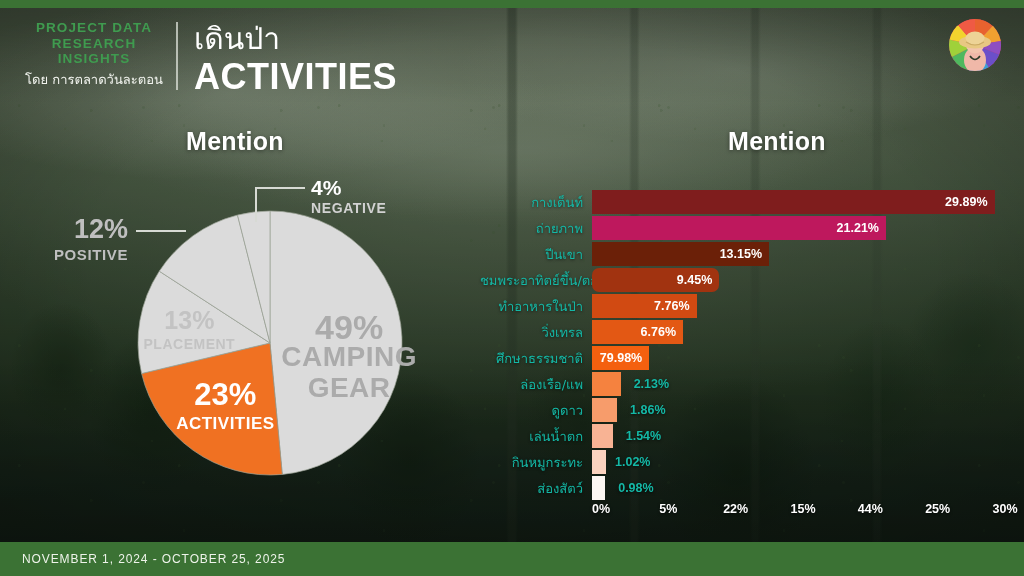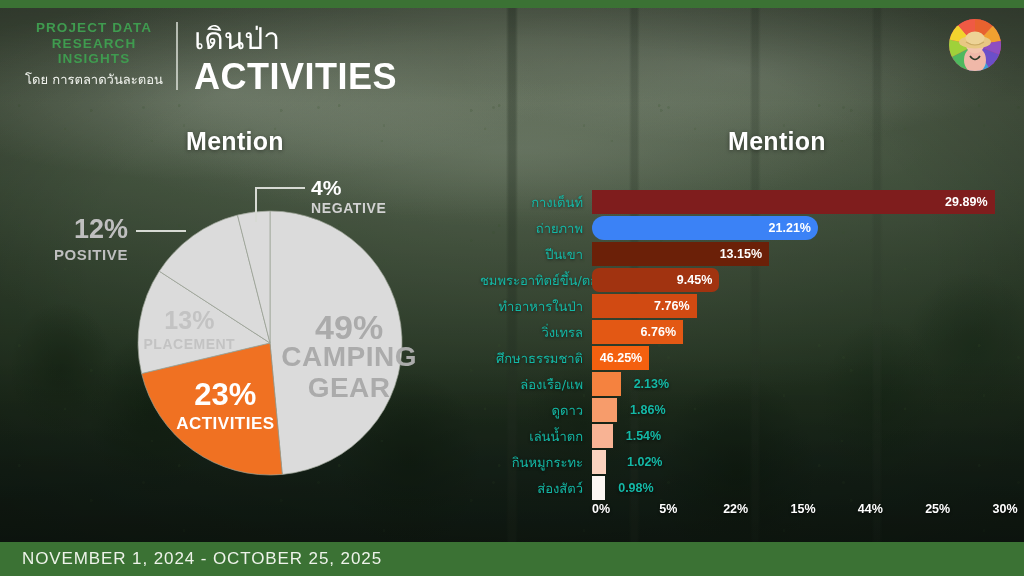--- a/index.html
+++ b/index.html
@@ -71,21 +71,21 @@
   .bar-top {
     position:absolute; left:0; top:0; width:1024px; height:8px;
     background:#3b7234; z-index:9;
   }
   .footer {
     position:absolute; left:0; bottom:0; width:1024px; height:34px;
     background:#3b7234; z-index:9;
     display:flex; align-items:center;
   }
   .footer-text {
-    color:#eef3ea; font-size:17px; letter-spacing:.9px;
+    color:#eef3ea; font-size:12px; letter-spacing:.9px;
     font-weight:400; padding-left:22px;
   }
 
   
   .header { position:absolute; left:0; top:8px; width:1024px; height:98px; z-index:8;padding-left:24px; }
   .brand {
     position:absolute; left:14px; top:12px; width:160px; text-align:center;
   }
   .brand-line {
     color:#3f9b4f; font-weight:bold; font-size:13.5px;
@@ -266,21 +266,21 @@
           <div class="bar-label">กางเต็นท์</div>
           <div class="bar-track">
             <div class="bar-fill" style="width: 402.519px; background: #7f1d1d;">
               <span class="bar-value inside">29.89%</span>
             </div>
           </div>
         </div>
         <div class="bar-row">
           <div class="bar-label">ถ่ายภาพ</div>
           <div class="bar-track">
-            <div class="bar-fill" style="width: 226px; background: #3b82f6; border-radius: 12px;">
+            <div class="bar-fill" style="width: 294px; background: #be185d;">
               <span class="bar-value inside">21.21%</span>
             </div>
           </div>
         </div>
         <div class="bar-row">
           <div class="bar-label">ปีนเขา</div>
           <div class="bar-track">
             <div class="bar-fill" style="width: 177.087px; background: rgb(107, 32, 8);">
               <span class="bar-value inside">13.15%</span>
             </div>
@@ -307,21 +307,21 @@
           <div class="bar-track">
             <div class="bar-fill" style="width: 91.0347px; background: rgb(227, 88, 20);">
               <span class="bar-value inside">6.76%</span>
             </div>
           </div>
         </div>
         <div class="bar-row">
           <div class="bar-label">ศึกษาธรรมชาติ</div>
           <div class="bar-track">
             <div class="bar-fill" style="width: 57.2333px; background: rgb(244, 96, 15);">
-              <span class="bar-value inside">46.25%</span>
+              <span class="bar-value inside">79.98%</span>
             </div>
           </div>
         </div>
         <div class="bar-row">
           <div class="bar-label">ล่องเรือ/แพ</div>
           <div class="bar-track">
             <div class="bar-fill" style="width: 28.684px; background: rgb(245, 130, 63);"></div>
             <span class="bar-value outside" style="left: 34.684px;">2.13%</span>
           </div>
         </div>
@@ -336,21 +336,21 @@
           <div class="bar-label">เล่นน้ำตก</div>
           <div class="bar-track">
             <div class="bar-fill" style="width: 20.7387px; background: rgb(248, 179, 148);"></div>
             <span class="bar-value outside" style="left: 26.7387px;">1.54%</span>
           </div>
         </div>
         <div class="bar-row">
           <div class="bar-label">กินหมูกระทะ</div>
           <div class="bar-track">
             <div class="bar-fill" style="width: 13.736px; background: rgb(250, 210, 190);"></div>
-            <span class="bar-value outside" style="left: 28px;">1.02%</span>
+            <span class="bar-value outside" style="left: 16px;">1.02%</span>
           </div>
         </div>
         <div class="bar-row">
           <div class="bar-label">ส่องสัตว์</div>
           <div class="bar-track">
             <div class="bar-fill" style="width: 13.1973px; background: rgb(252, 246, 242);"></div>
             <span class="bar-value outside" style="left: 19.1973px;">0.98%</span>
           </div>
         </div>
       </div>

